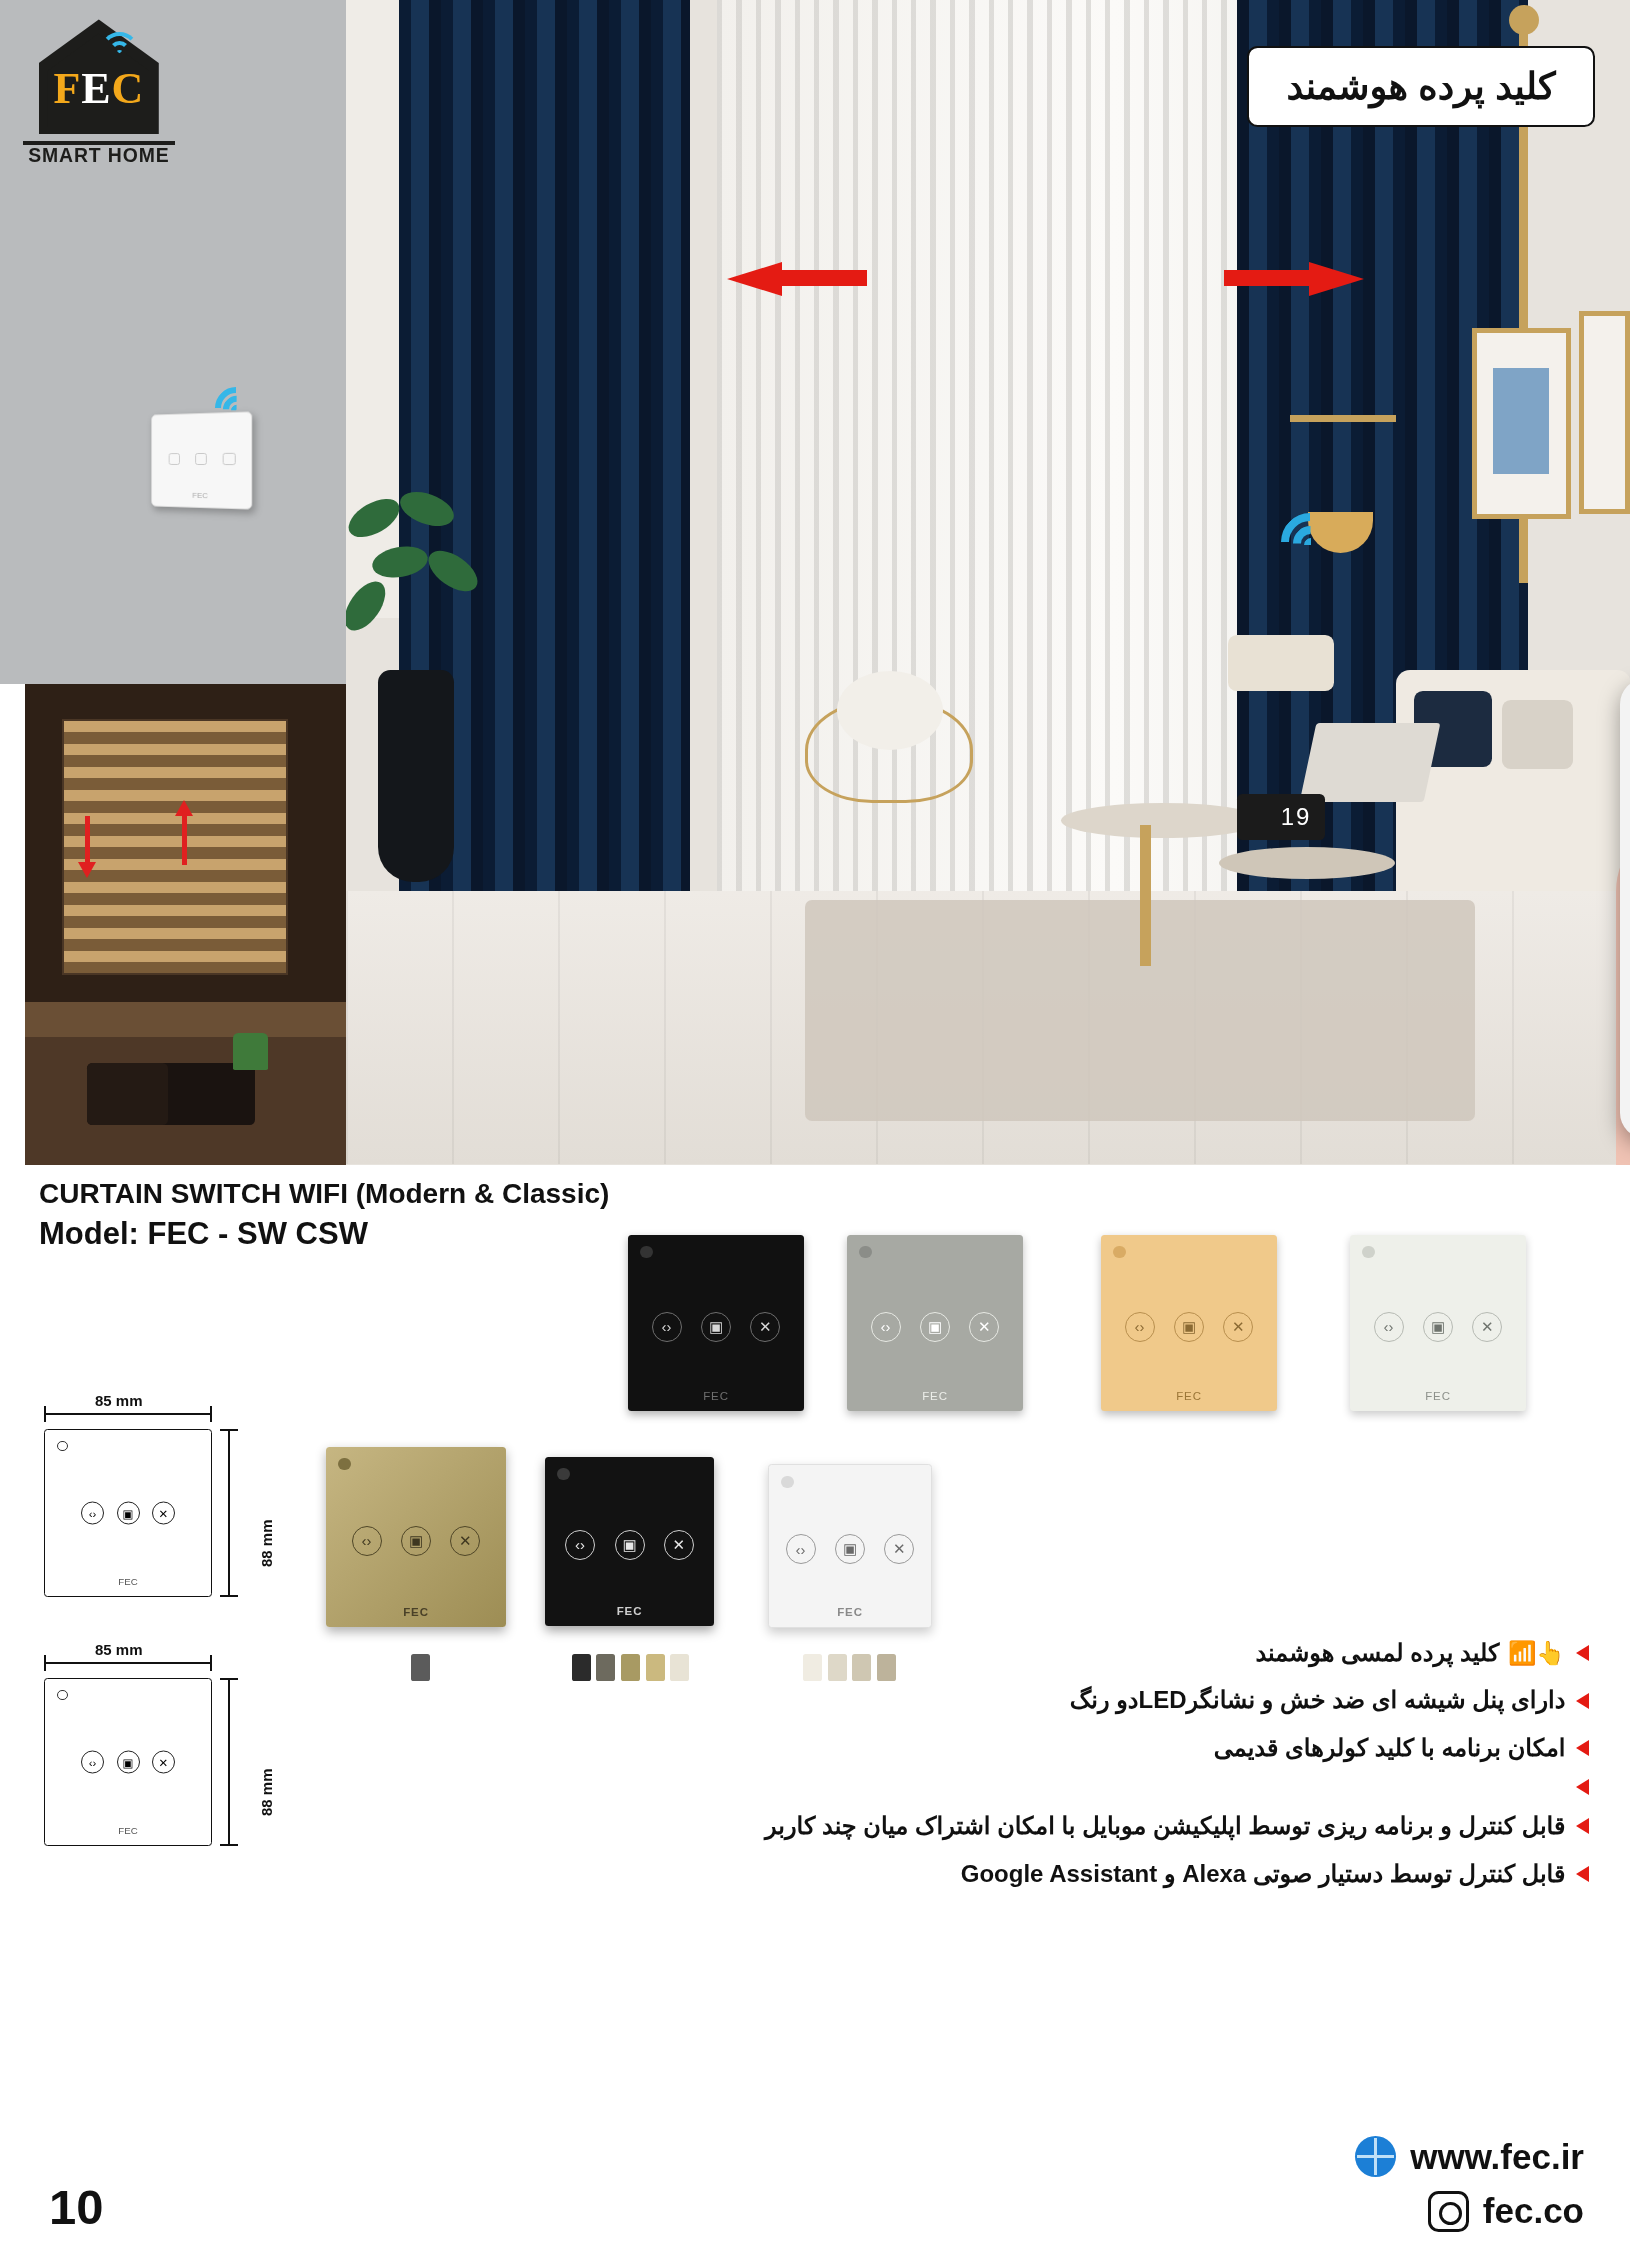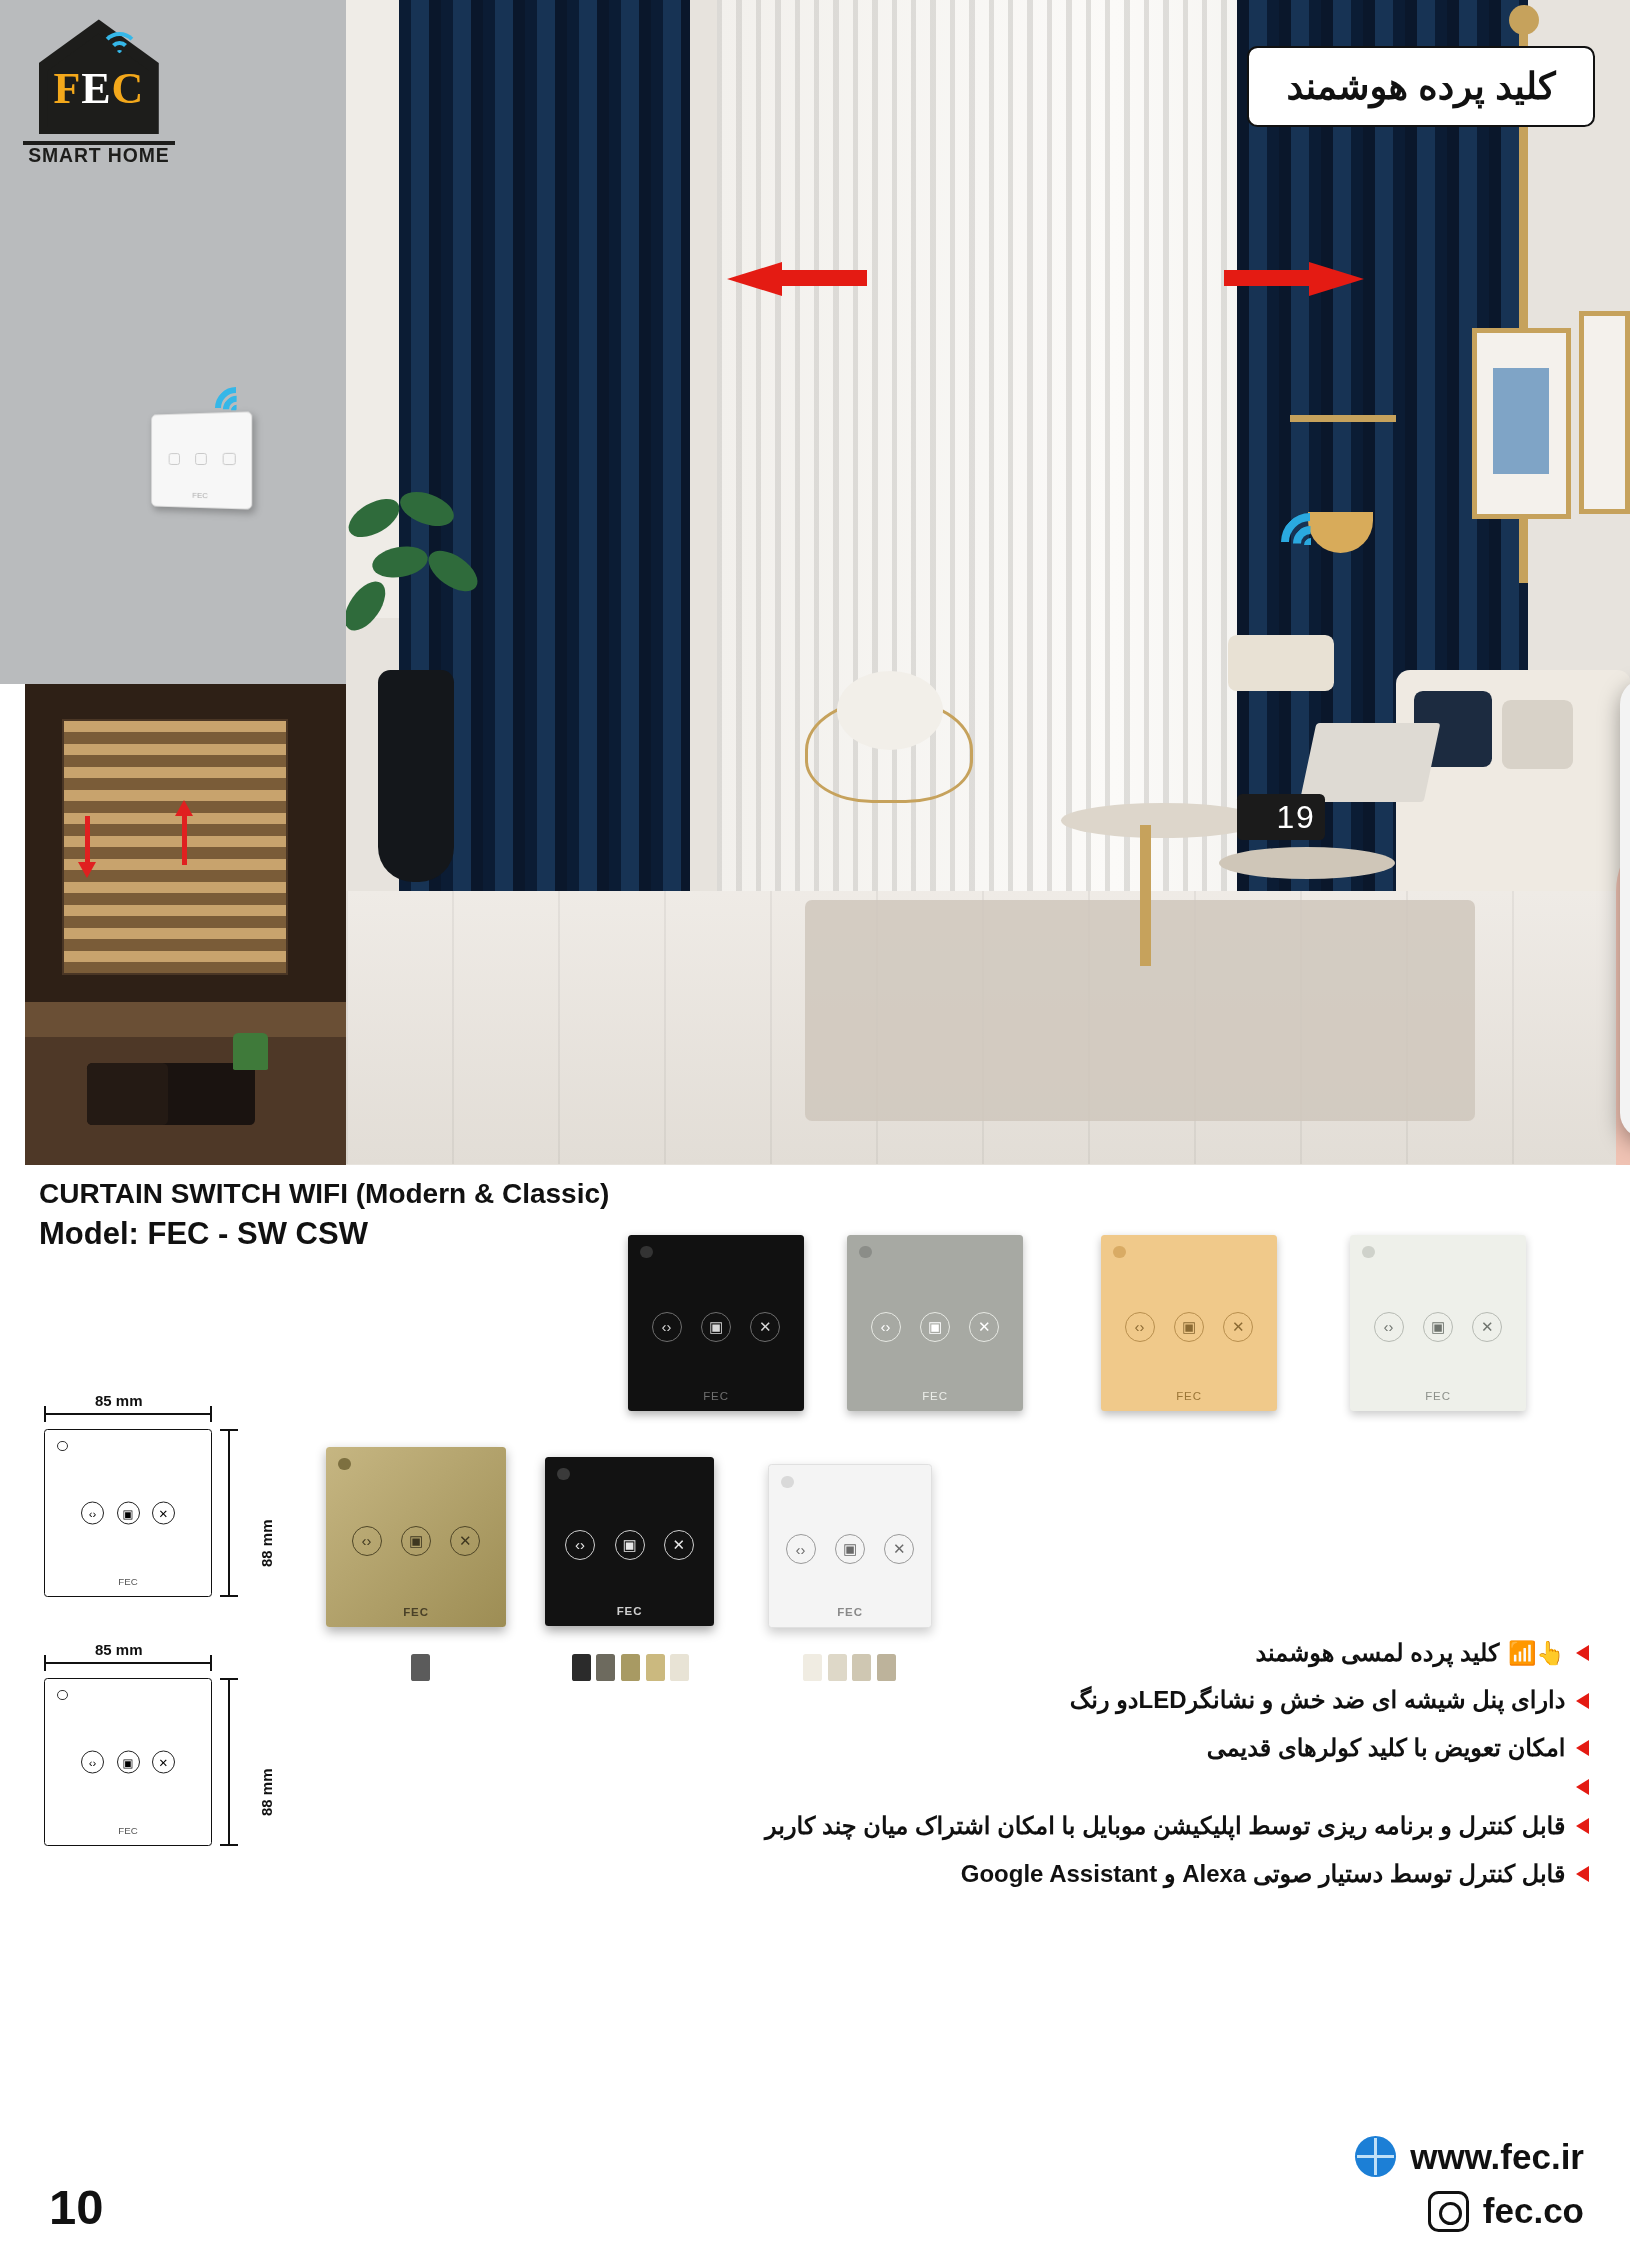--- a/index.html
+++ b/index.html
@@ -123,21 +123,21 @@
   .plantBig { position:absolute; left:-8.8px; top:494px; width:176px; height:203px; }
   .plantBig .leaf { position:absolute; width:56px; height:30px; background:#2f6b3b; border-radius:50%; }
   .vase { position:absolute; left:32px; top:670px; width:76px; height:212px; background:#14171b; border-radius:12.4px 12.4px 35px 35px; }
   .chair { position:absolute; left:450px; top:618px; width:194px; height:265px; }
   .chair .seat { position:absolute; left:8.8px; top:79px; width:168px; height:106px; border:3.5px solid #c6a25c; border-radius:50% 50% 40% 40%; }
   .chair .fur { position:absolute; left:41px; top:53px; width:106px; height:79px; background:#f2efe9; border-radius:50%; }
   .table1 { position:absolute; left:715px; top:803px; width:203px; height:35px; background:#ddd6cb; border-radius:50%; }
   .table1leg { position:absolute; left:794px; top:825px; width:10.6px; height:141px; background:#c6a25c; }
   .table2 { position:absolute; left:873px; top:847px; width:176px; height:32px; background:#cfc6b8; border-radius:50%; }
   .laptop { position:absolute; left:962px; top:723px; width:124px; height:79px; background:#dedad3; transform:skewX(-12deg); border-radius:3.5px; }
-  .clock { position:absolute; left:891px; top:794px; width:88px; height:46px; background:#1b1b1b; border-radius:5.3px; color:#fff; font-size:32px; text-align:center; line-height:46px; letter-spacing:1.8px;padding-left:30px; }
+  .clock { position:absolute; left:891px; top:794px; width:88px; height:46px; background:#1b1b1b; border-radius:5.3px; color:#fff; font-size:24px; text-align:center; line-height:46px; letter-spacing:1.8px;padding-left:30px; }
   .speaker { position:absolute; left:882px; top:635px; width:106px; height:56px; background:#e8e1d4; border-radius:8.8px; }
   .lamp { position:absolute; left:944px; top:415px; width:97px; height:176px; }
   .lamp .shade { position:absolute; left:17.6px; top:97px; width:65px; height:41px; background:#d8ab5a; border-radius:0 0 35px 35px; }
   .lamp .bar { position:absolute; left:0; top:0; width:106px; height:7px; background:#c6a25c; }
 
   .arrow-left { position:absolute; left:-25px; top:260px; width:115px; height:25px; }
   .arrow-right { position:absolute; left:0; top:260px; width:115px; height:25px; }
   .ar-shaft { position:absolute; top:5.3px; height:16px; background:#e41b13; }
   .ar-head { position:absolute; top:-3.5px; width:0; height:0; border-top:17px solid transparent; border-bottom:17px solid transparent; }
 
@@ -443,21 +443,21 @@
       <span class="bullet"></span>
       <span style="margin-left:8.8px;font-size:23px;">👆📶</span>
       <span class="ftxt">کلید پرده لمسی هوشمند</span>
     </div>
     <div class="feature">
       <span class="bullet"></span>
       <span class="ftxt">دارای پنل شیشه ای ضد خش و نشانگرLEDدو رنگ</span>
     </div>
     <div class="feature">
       <span class="bullet"></span>
-      <span class="ftxt">امکان تعویض با کلید کولرهای قدیمی</span>
+      <span class="ftxt">امکان برنامه با کلید کولرهای قدیمی</span>
     </div>
     <div class="feature">
       <span class="bullet"></span>
     </div>
     <div class="feature">
       <span class="bullet"></span>
       <span class="ftxt">قابل کنترل و برنامه ریزی توسط اپلیکیشن موبایل با امکان اشتراک میان چند کاربر</span>
     </div>
     <div class="feature">
       <span class="bullet"></span>

